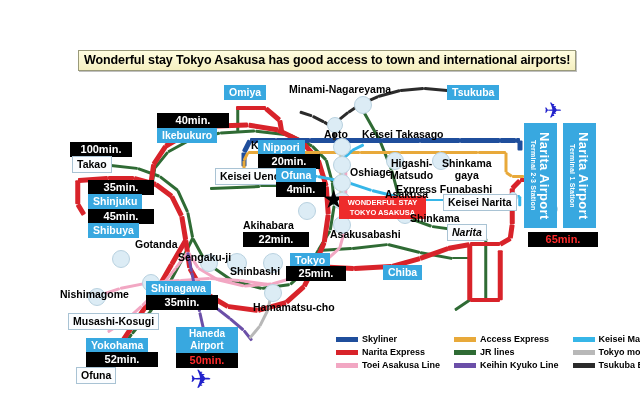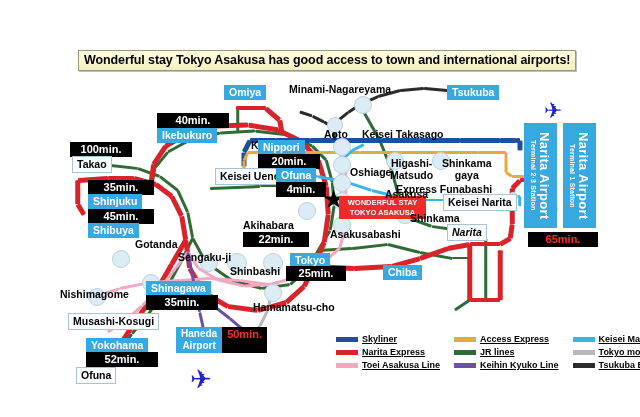--- a/index.html
+++ b/index.html
@@ -28,21 +28,21 @@
   
   .lbl{position:absolute;white-space:nowrap;font-size:10.5px;color:#000;}
   .plain{font-weight:bold;}
   .boxed{background:#fbfdff;border:1px solid #a9c3d4;
          padding:1px 4px 2px 4px;font-weight:bold;}
   .blue{background:#38a8e0;color:#fff;font-weight:bold;
         padding:1px 5px 2px 5px;}
   .time{background:#000;color:#fff;font-weight:bold;
         padding:1px 5px 2px 5px;font-size:11px;}
   .time.red{color:#ff2a2a;}
-  .stack{position:absolute;display:flex;flex-direction:row;
+  .stack{position:absolute;display:flex;flex-direction:column;
          align-items:stretch;}
 
   
   .vpanel{position:absolute;background:#38a8e0;display:flex;
           flex-direction:row-reverse;align-items:center;justify-content:center;}
   .vpanel .big{writing-mode:vertical-rl;font-size:13px;font-weight:bold;
                color:#fff;letter-spacing:.3px;}
   .vpanel .small{writing-mode:vertical-rl;font-size:7px;font-weight:bold;
                  color:#fff;letter-spacing:.2px;}
 
@@ -52,21 +52,21 @@
          text-align:center;padding:2px 4px;}
   .star{position:absolute;color:#000;font-size:26px;line-height:1;}
 
   
   .plane{position:absolute;color:#2222cc;line-height:1;}
 
   
   .legend{position:absolute;left:336px;top:334px;
           display:grid;grid-template-columns:auto auto auto;
           column-gap:14px;row-gap:3px;font-size:9px;font-weight:bold;}
-  .lgi{display:flex;align-items:center;gap:4px;white-space:nowrap;text-decoration:underline;}
+  .lgi{display:flex;align-items:center;gap:4px;white-space:nowrap;}
   .sw{width:22px;height:5px;display:inline-block;flex:0 0 auto;}
 </style>
 </head>
 <body>
 
 <div id="map">
 
   <div id="lines">
       <div class="ln" style="left: 82px; top: 163.75px; width: 28px; height: 2.5px; background: rgb(47, 107, 52); transform: rotate(0deg);"></div>
       <div class="ln" style="left: 110px; top: 163.75px; width: 28.1603px; height: 2.5px; background: rgb(47, 107, 52); transform: rotate(6.1155deg);"></div>

